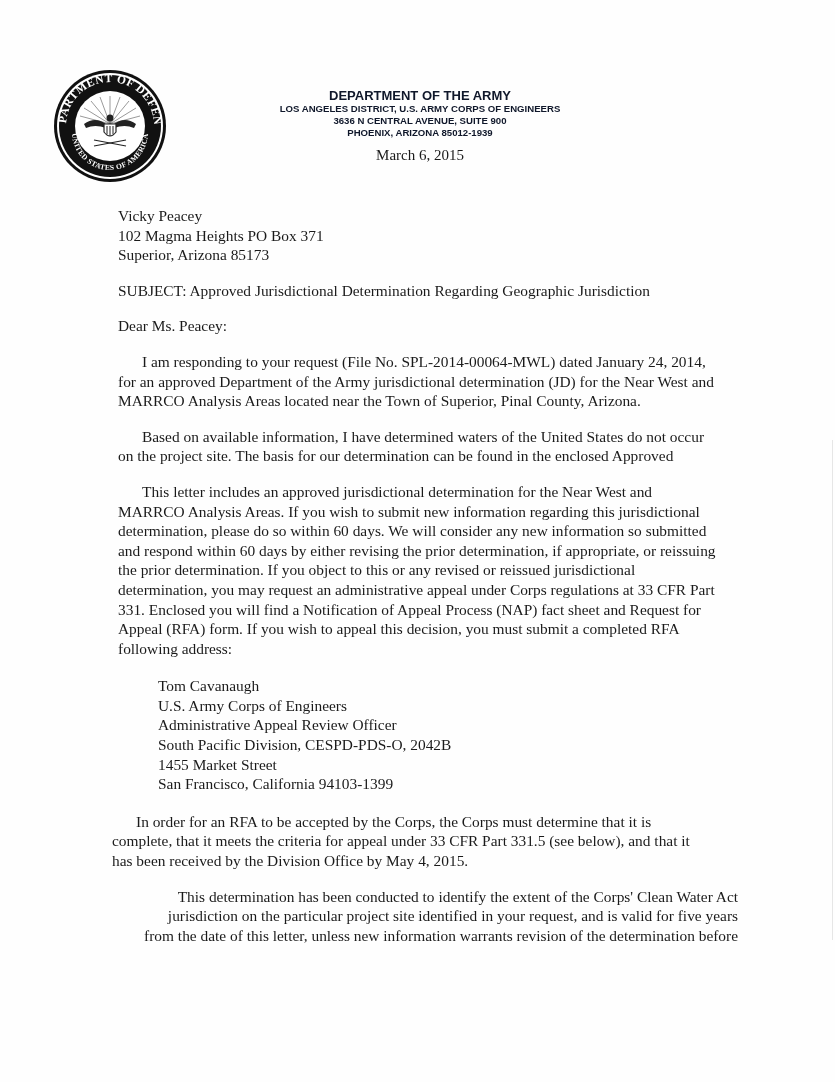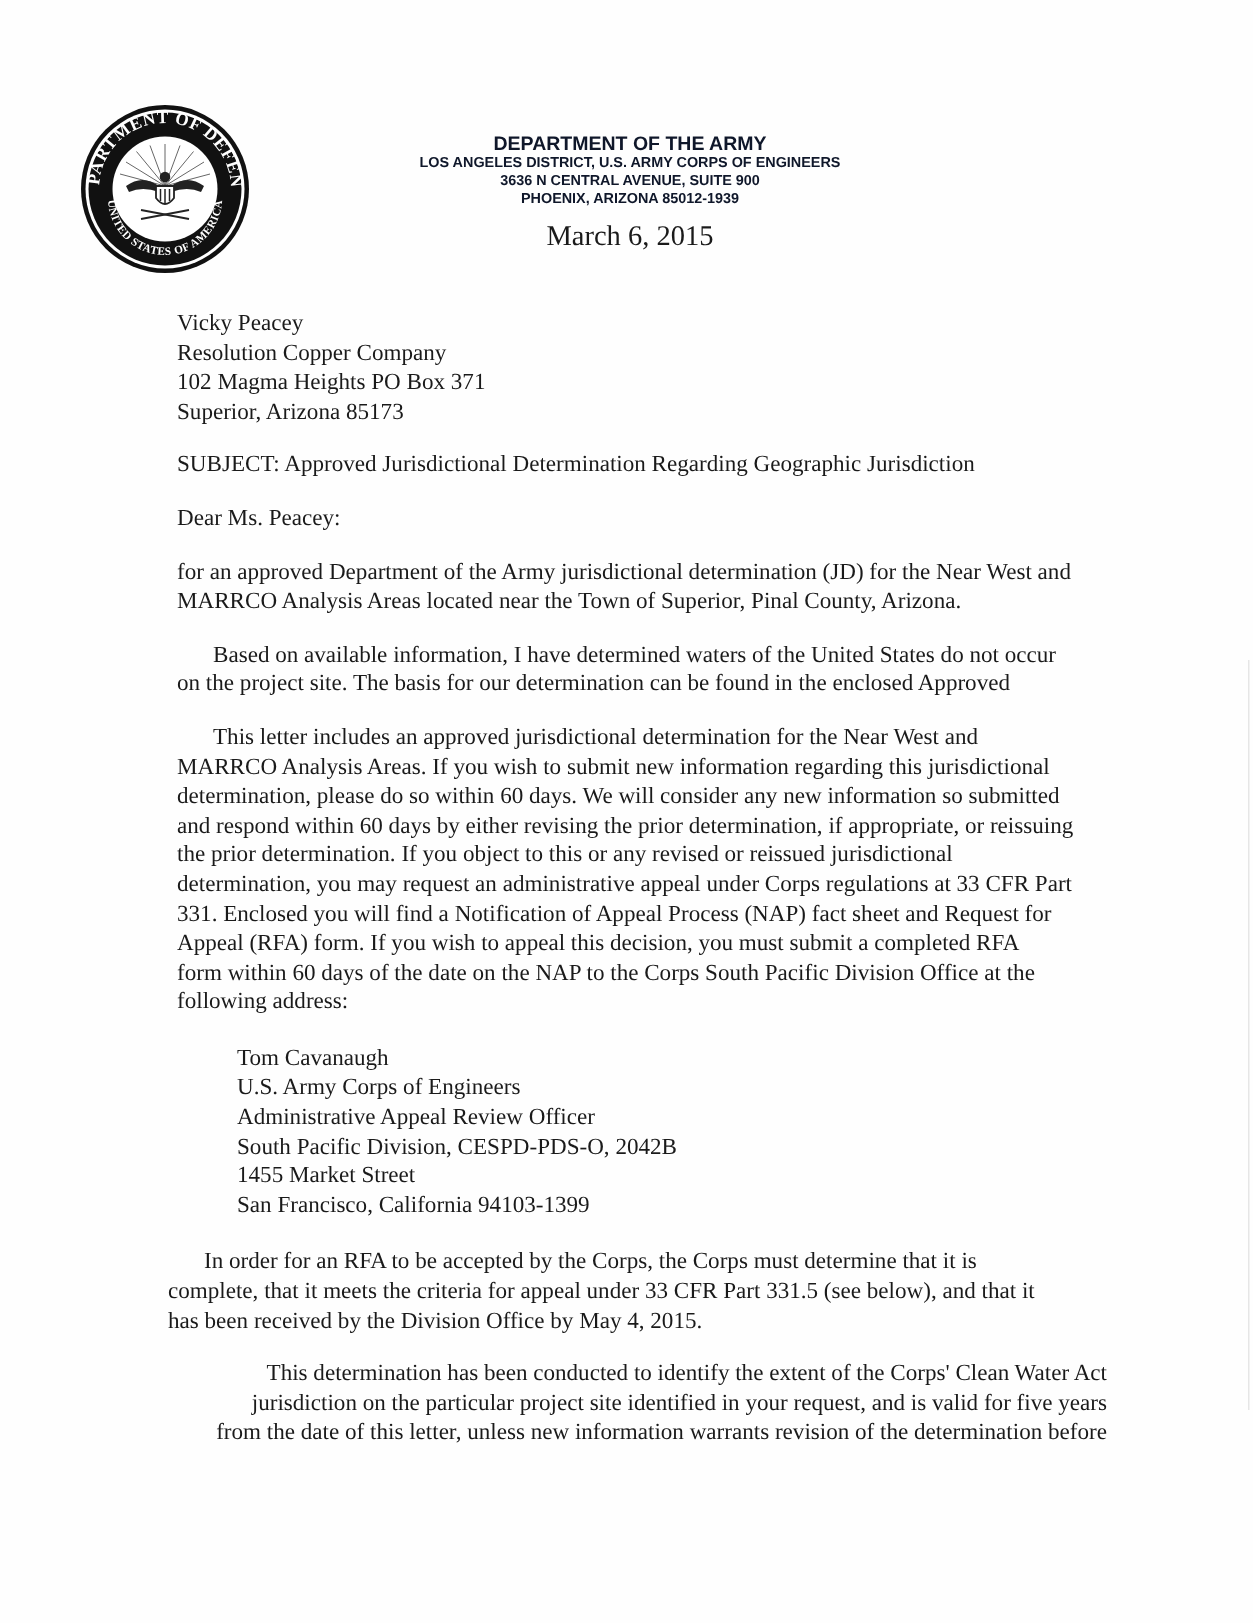--- a/index.html
+++ b/index.html
@@ -5,21 +5,21 @@
     html, body { margin: 0; padding: 0; background: #ffffff; }
     body { width: 835px; height: 1082px; position: relative; overflow: hidden; color: #1a1a1a; }
     .page { position: absolute; left: 0; top: 0; width: 835px; height: 1082px; background: #fefefe; }
     .right-edge { position: absolute; right: 2px; top: 440px; width: 1px; height: 500px; background: #e6e6e6; }
     .seal { position: absolute; left: 50px; top: 66px; width: 120px; height: 120px; }
     .letterhead { position: absolute; left: 250px; top: 88px; width: 340px; text-align: center;
       font-family: "Liberation Sans", sans-serif; font-weight: bold; color: #0f172a; }
     .lh-org { font-size: 13px; line-height: 15px; }
     .lh-line { font-size: 9.6px; line-height: 12px; }
     .date { position: absolute; left: 250px; top: 147px; width: 340px; text-align: center;
-      font-family: "Liberation Serif", serif; font-size: 19px; color: #1a1a1a; }
+      font-family: "Liberation Serif", serif; font-size: 15px; color: #1a1a1a; }
     .body-text { position: absolute; left: 118px; top: 206px; width: 620px;
       font-family: "Liberation Serif", serif; font-size: 15.4px; line-height: 19.6px; color: #1a1a1a; }
     .block { margin: 0; }
     .gap { height: 16px; }
     .ln { display: block; white-space: nowrap; }
     .indent-first { padding-left: 24px; }
     .appeal-addr { padding-left: 40px; margin-top: 18px; }
     .para2 { margin-top: 18px; }
   </style>
 </head>
@@ -78,54 +78,53 @@
     <div class="lh-line">3636 N CENTRAL AVENUE, SUITE 900</div>
     <div class="lh-line">PHOENIX, ARIZONA 85012-1939</div>
   </div>
 
   <div class="date">March 6, 2015</div>
 
   <div class="body-text">
 
     <div class="block">
       <span class="ln">Vicky Peacey</span>
-      <span class="ln">Resolution Copper Company</span>
       <span class="ln">102 Magma Heights PO Box 371</span>
       <span class="ln">Superior, Arizona  85173</span>
     </div>
 
     <div class="gap"></div>
     <span class="ln">SUBJECT: Approved Jurisdictional Determination Regarding Geographic Jurisdiction</span>
 
     <div class="gap"></div>
     <span class="ln">Dear Ms. Peacey:</span>
 
     <div class="gap"></div>
     <div class="block">
+      <span class="ln indent-first">I am responding to your request (File No. SPL-2014-00064-MWL) dated January 24, 2014,</span>
       <span class="ln">for an approved Department of the Army jurisdictional determination (JD) for the Near West and</span>
       <span class="ln">MARRCO Analysis Areas located near the Town of Superior, Pinal County, Arizona.</span>
     </div>
 
     <div class="gap"></div>
     <div class="block">
       <span class="ln indent-first">Based on available information, I have determined waters of the United States do not occur</span>
       <span class="ln">on the project site.  The basis for our determination can be found in the enclosed Approved</span>
     </div>
 
     <div class="gap"></div>
     <div class="block">
       <span class="ln indent-first">This letter includes an approved jurisdictional determination for the Near West and</span>
       <span class="ln">MARRCO Analysis Areas.  If you wish to submit new information regarding this jurisdictional</span>
       <span class="ln">determination, please do so within 60 days.  We will consider any new information so submitted</span>
       <span class="ln">and respond within 60 days by either revising the prior determination, if appropriate, or reissuing</span>
       <span class="ln">the prior determination.  If you object to this or any revised or reissued jurisdictional</span>
       <span class="ln">determination, you may request an administrative appeal under Corps regulations at 33 CFR Part</span>
       <span class="ln">331.  Enclosed you will find a Notification of Appeal Process (NAP) fact sheet and Request for</span>
       <span class="ln">Appeal (RFA) form.  If you wish to appeal this decision, you must submit a completed RFA</span>
-      <span class="ln">form within 60 days of the date on the NAP to the Corps South Pacific Division Office at the</span>
       <span class="ln">following address:</span>
     </div>
 
     <div class="block appeal-addr">
       <span class="ln">Tom Cavanaugh</span>
       <span class="ln">U.S. Army Corps of Engineers</span>
       <span class="ln">Administrative Appeal Review Officer</span>
       <span class="ln">South Pacific Division, CESPD-PDS-O, 2042B</span>
       <span class="ln">1455 Market Street</span>
       <span class="ln">San Francisco, California 94103-1399</span>

